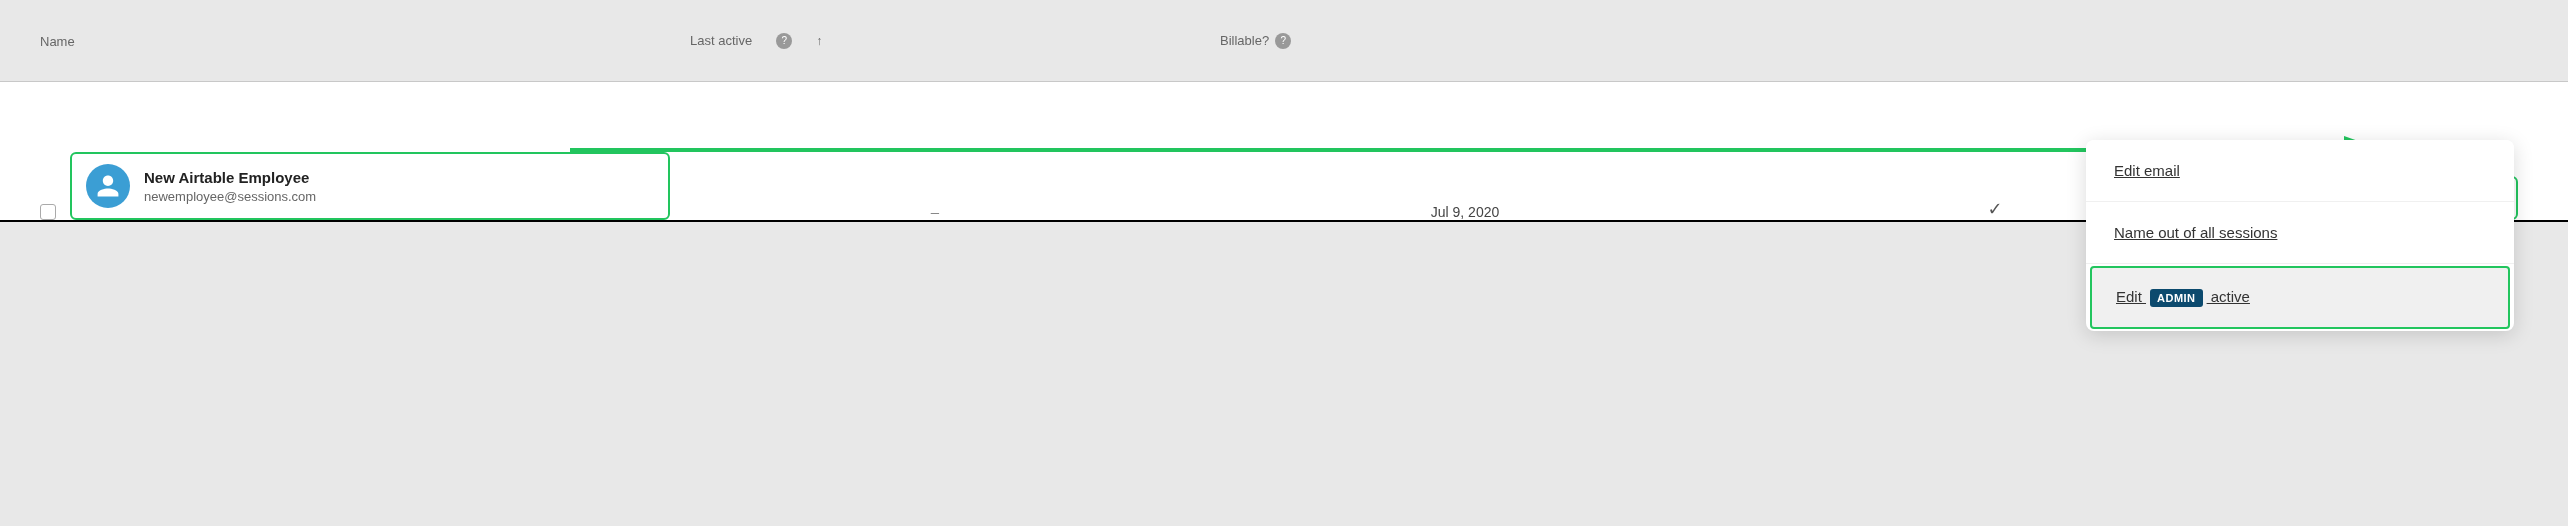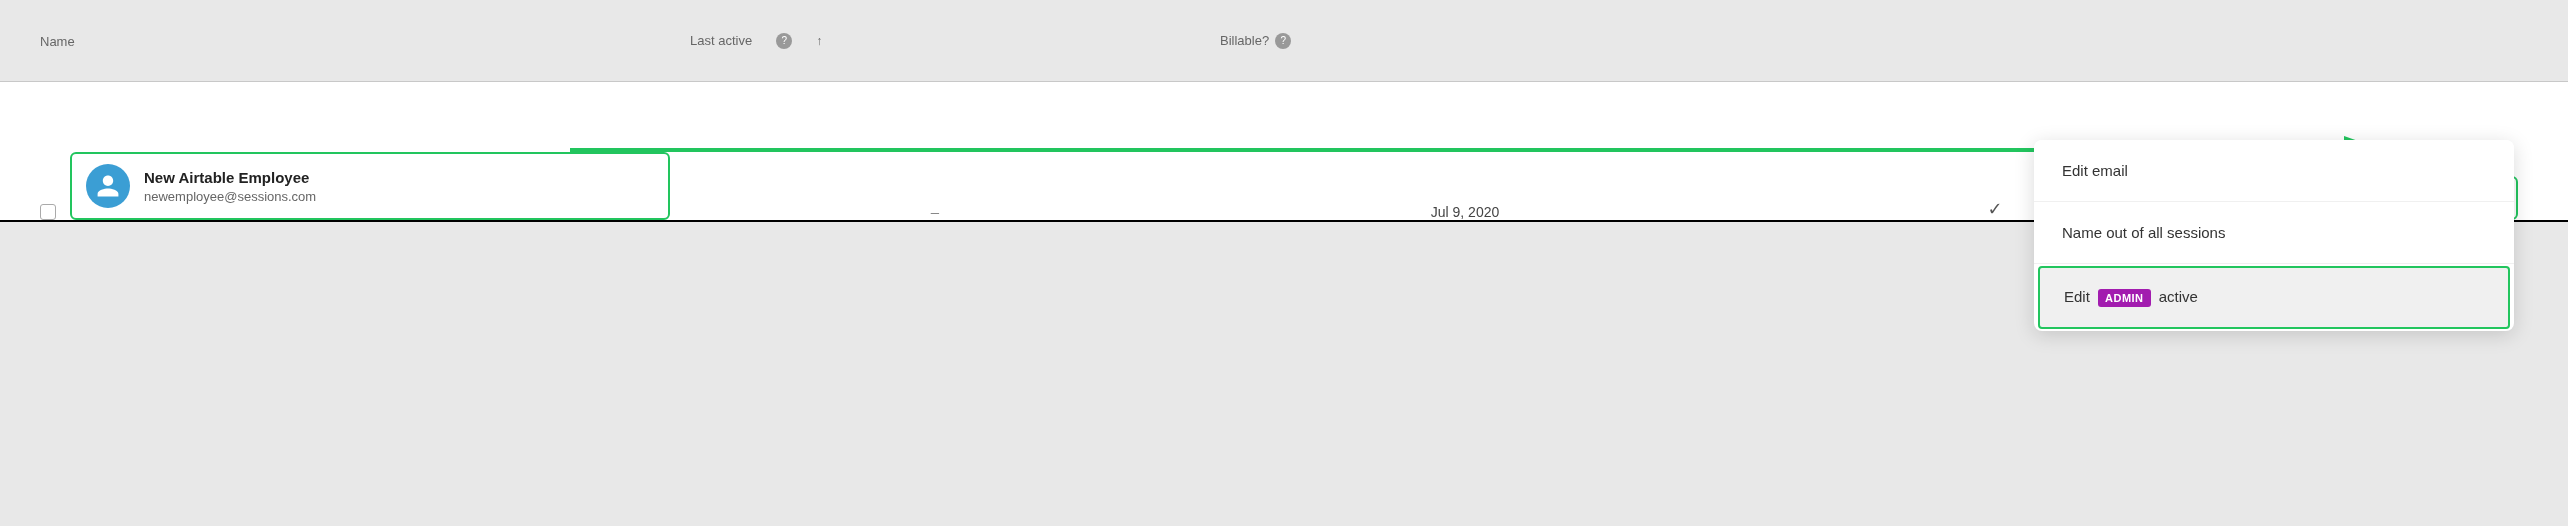--- a/index.html
+++ b/index.html
@@ -207,26 +207,27 @@
       color: #444;
       font-weight: 900;
       letter-spacing: 1px;
     }
 
     
     .dropdown-menu {
       position: absolute;
       right: 54px;
       top: 140px;
-      width: 480px;
+      width: 428px;
       background: white;
       border-radius: 8px;
       box-shadow: 0 4px 20px rgba(0,0,0,0.15);
       overflow: hidden;
       z-index: 100;
+      text-decoration: underline;
     }
 
     .dropdown-item {
       padding: 22px 28px;
       font-size: 15px;
       color: #333;
       cursor: pointer;
       border-bottom: 1px solid #f0f0f0;
       background: white;
     }
@@ -242,21 +243,21 @@
     .dropdown-item.highlighted {
       background: #f0f0f0;
       border: 2px solid #22c55e;
       border-radius: 4px;
       margin: 2px 4px;
       padding: 20px 24px;
     }
 
     .admin-badge {
       display: inline-block;
-      background: #a21caf;
+      background: #0c4a6e;
       color: white;
       font-size: 11px;
       font-weight: 700;
       padding: 3px 7px;
       border-radius: 3px;
       margin: 0 4px;
       letter-spacing: 0.5px;
     }
 
     

